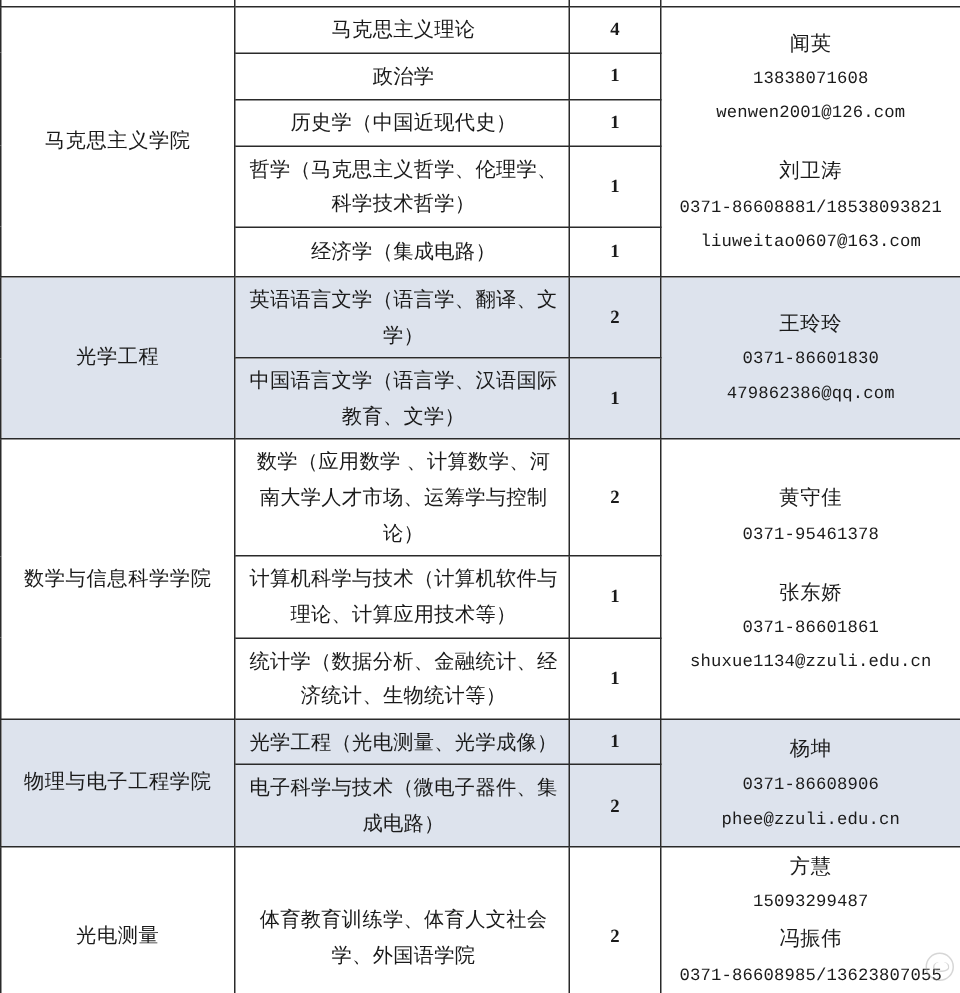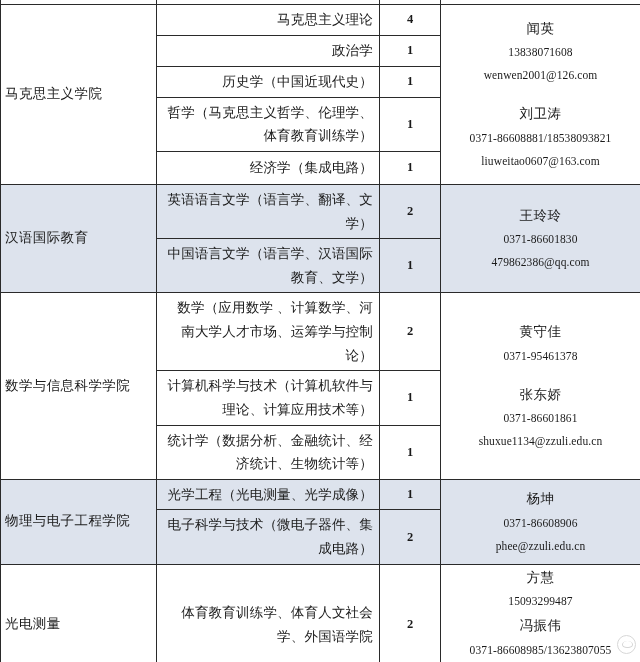--- a/index.html
+++ b/index.html
@@ -28,28 +28,29 @@
     background:#ffffff;
     overflow:hidden;
   }
   .c-dept{width:156px;}
   .c-major{width:223px;}
   .c-num{width:61px;}
   .c-contact{width:200px;}
 
   .dept-txt{
     display:block;
+    text-align:center;
     font-size:13.5px;
     letter-spacing:.4px;
     line-height:1.4;
     padding:2px 4px;
   }
   .major-txt{
     display:block;
-    text-align:right;
+    text-align:center;
     font-size:13.5px;
     line-height:1.75;
     letter-spacing:.2px;
     padding:3px 6px 3px 8px;
   }
   .num-txt{
     display:block;
     text-align:center;
     font-weight:bold;
     font-size:12.5px;
@@ -64,21 +65,21 @@
     font-size:13.5px;
     font-weight:normal;
     line-height:1.9;
     letter-spacing:.5px;
   }
   .ct-line{
     display:block;
     text-align:center;
     font-size:11.5px;
     line-height:2.0;
-    font-family:Liberation Serif, serif;
+    font-family:Liberation Mono, monospace;
     letter-spacing:.1px;
     white-space:nowrap;
   }
   .ct-gap{display:block;height:14px;}
 
   tr.tint td{background:#dde3ed;}
   tr.edge-top td{height:4px;border-top:none;}
 
   
   .watermark{
@@ -157,38 +158,38 @@
       <tr>
         <td style="height:30px">
           <span class="major-txt">历史学（中国近现代史）</span>
         </td>
         <td>
           <span class="num-txt">1</span>
         </td>
       </tr>
       <tr>
         <td style="height:51px">
-          <span class="major-txt">哲学（马克思主义哲学、伦理学、体育教育训练学）</span>
+          <span class="major-txt">哲学（马克思主义哲学、伦理学、科学技术哲学）</span>
         </td>
         <td>
           <span class="num-txt">1</span>
         </td>
       </tr>
       <tr>
         <td style="height:32px">
           <span class="major-txt">经济学（集成电路）</span>
         </td>
         <td>
           <span class="num-txt">1</span>
         </td>
       </tr>
 
       <tr class="tint">
         <td rowspan="2">
-          <span class="dept-txt">汉语国际教育</span>
+          <span class="dept-txt">光学工程</span>
         </td>
         <td style="height:42px">
           <span class="major-txt">英语语言文学（语言学、翻译、文学）</span>
         </td>
         <td>
           <span class="num-txt">2</span>
         </td>
         <td rowspan="2" class="contact-cell">
           <span class="ct-name">王玲玲</span>
           <span class="ct-line">0371-86601830</span>

